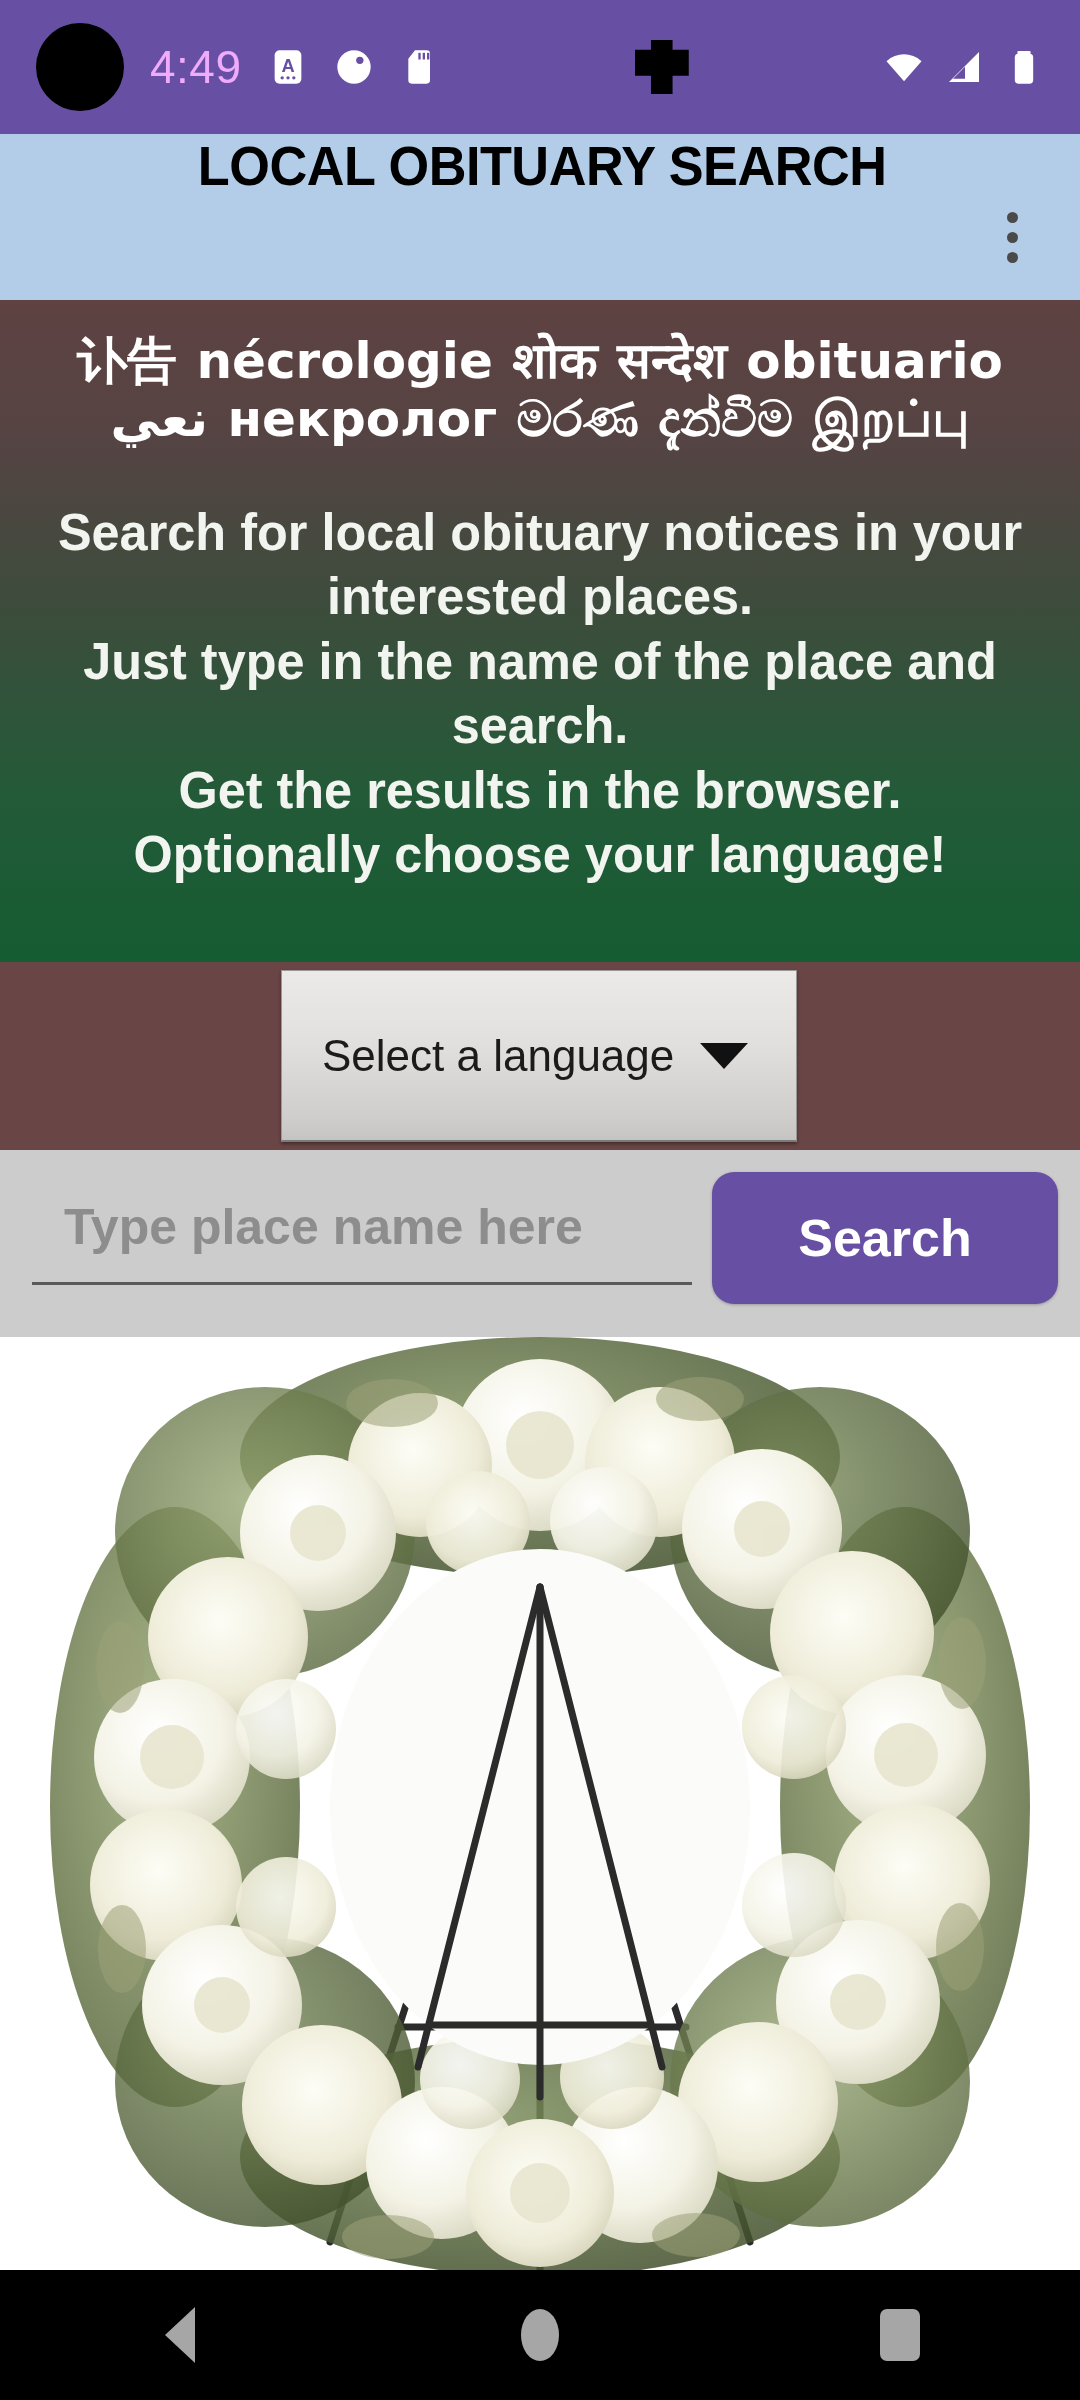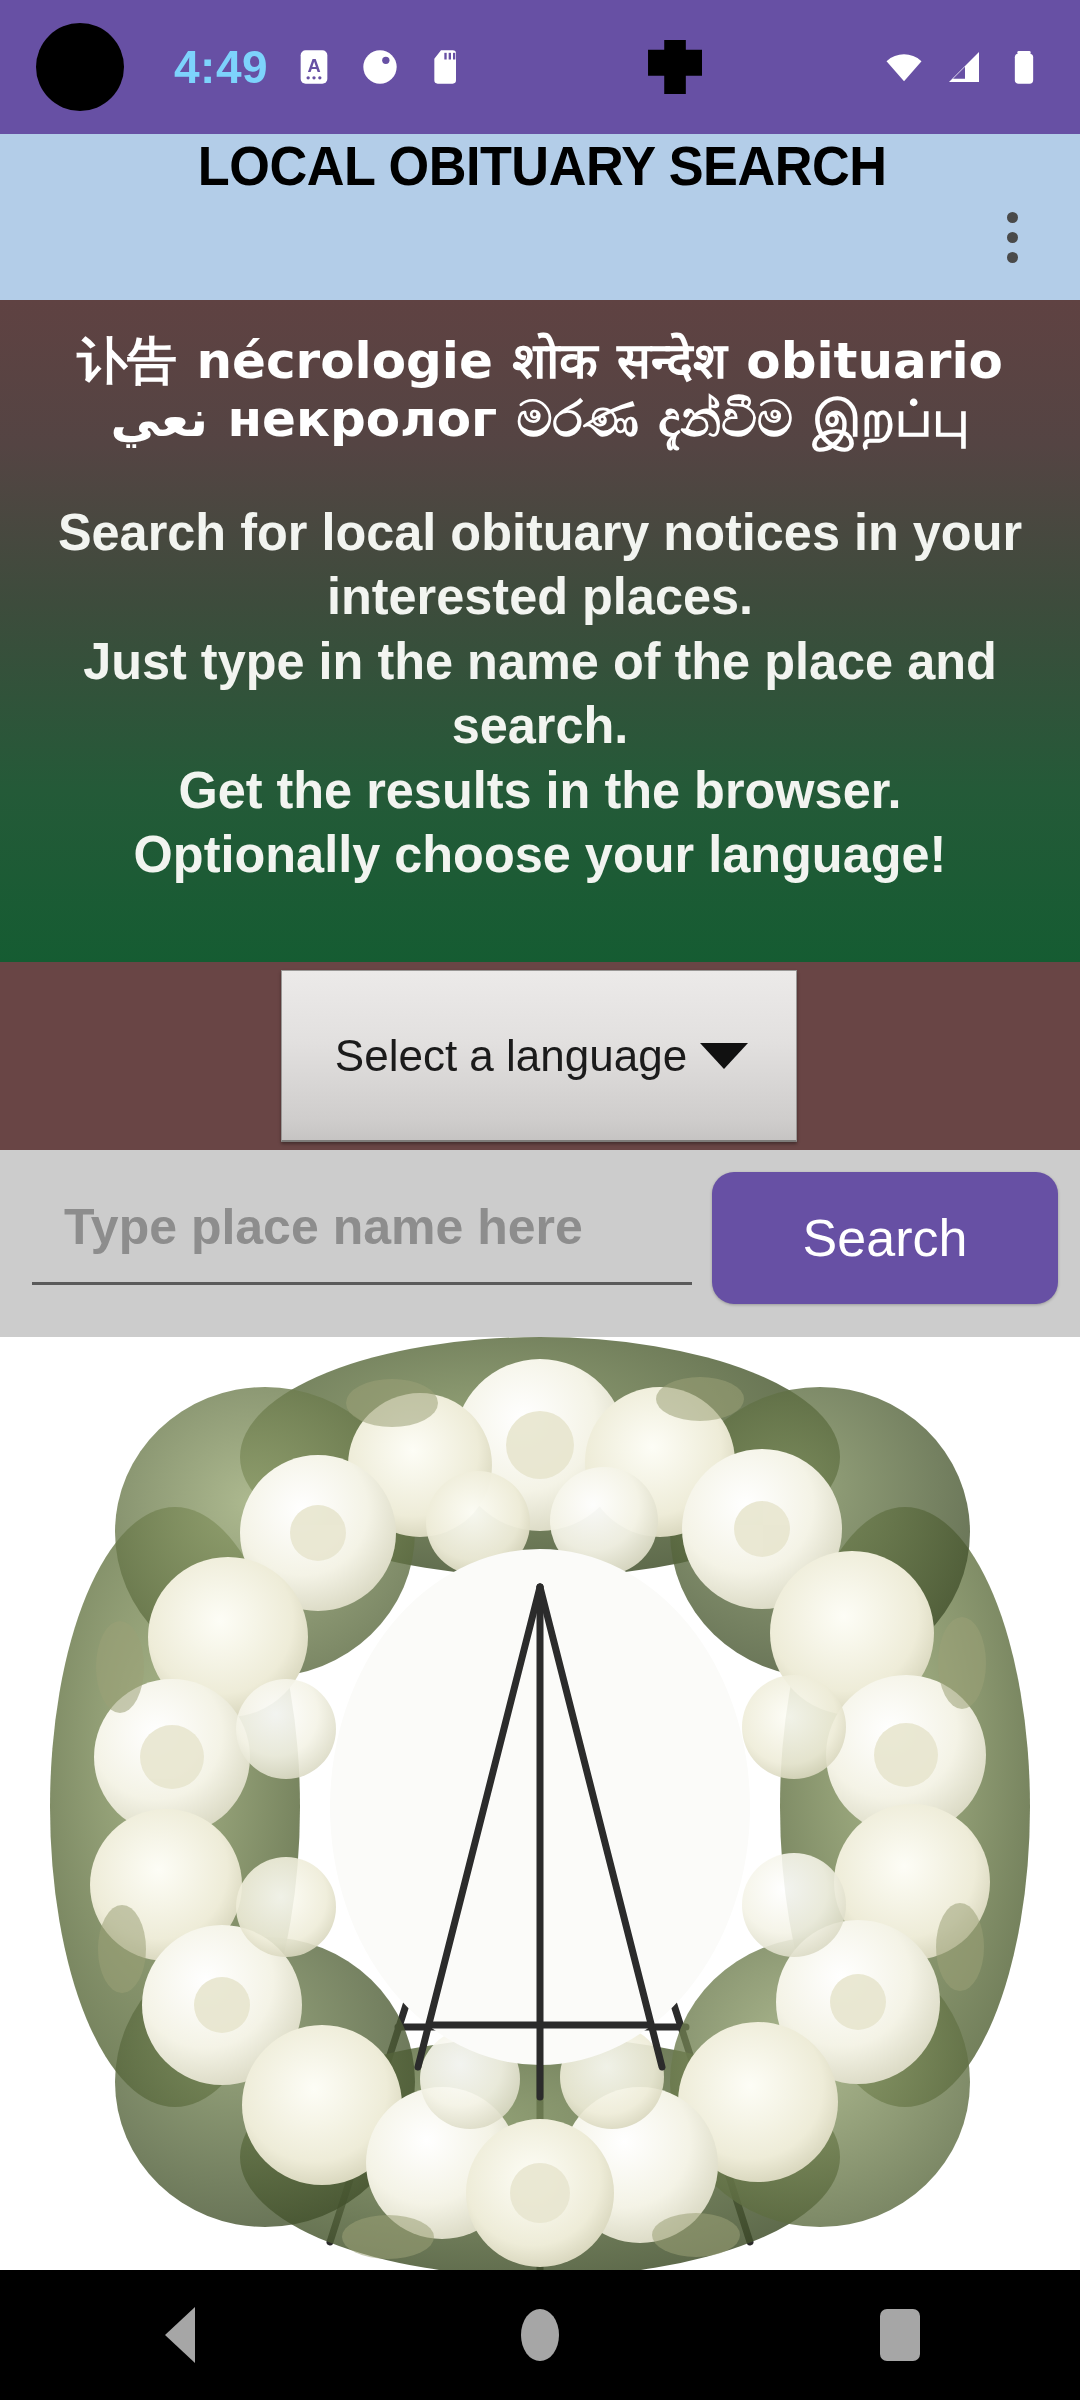--- a/index.html
+++ b/index.html
@@ -13,22 +13,22 @@
 
   
   #status-bar {
     position: absolute; top: 0; left: 0; width: 1080px; height: 134px;
     background: #6750A4;
     display: flex; align-items: center;
   }
   #status-left { display: flex; align-items: center; gap: 26px; padding-left: 36px; }
   .punch-hole { width: 88px; height: 88px; border-radius: 50%; background: #000; flex: 0 0 auto; }
   #status-clock {
-    color: #7dd3fc; font-size: 46px; font-weight: 700; letter-spacing: 0.5px;
-    margin-left: 24px; font-family: "Liberation Sans", sans-serif;
+    color: #f0abfc; font-size: 46px; font-weight: 400; letter-spacing: 0.5px;
+    margin-left: 0; font-family: "Liberation Sans", sans-serif;
   }
   .sicon { width: 40px; height: 40px; display: block; }
   #status-center { flex: 1; display: flex; justify-content: center; align-items: center; }
   .redacted-icon { width: 54px; height: 54px; background: #000; border-radius: 6px;
      clip-path: polygon(30% 0,70% 0,70% 18%,100% 18%,100% 66%,70% 66%,70% 100%,30% 100%,30% 66%,0 66%,0 18%,30% 18%); }
   #status-right { display: flex; align-items: center; gap: 20px; padding-right: 36px; }
 
   
   #app-bar {
     position: absolute; top: 134px; left: 0; width: 1080px; height: 166px;
@@ -73,21 +73,21 @@
   }
   #language-spinner {
     position: absolute; left: 281px; top: 8px; width: 516px; height: 172px;
     background: linear-gradient(180deg, #eceae9 0%, #e2e0df 42%, #cfcdcc 88%, #c6c4c3 100%);
     border: 1px solid #9a9896;
     border-bottom: 2px solid #7d7b79;
     box-shadow: 0 2px 3px rgba(0,0,0,0.35);
     display: flex; align-items: center; cursor: pointer;
   }
   #spinner-label {
-    color: #1b1b1b; font-size: 44px; padding-left: 40px; flex: 1; text-align: center;
+    color: #1b1b1b; font-size: 44px; padding-left: 40px; flex: 1; text-align: left;
     font-family: "Liberation Sans", sans-serif;
   }
   #spinner-caret {
     width: 0; height: 0; border-left: 24px solid transparent; border-right: 24px solid transparent;
     border-top: 26px solid #111; margin-right: 48px;
   }
 
   
   #search-band {
     position: absolute; top: 1150px; left: 0; width: 1080px; height: 187px;
@@ -97,21 +97,21 @@
     position: absolute; left: 32px; top: 1185px; width: 660px; height: 100px;
     background: transparent; border: none; border-bottom: 3px solid #5a5a5a;
     font-size: 50px; color: #1a1a1a; padding: 0 8px 14px 32px; outline: none;
     font-family: "Liberation Sans", sans-serif;
     font-weight: bold;
   }
   #place-input::placeholder { color: #8d8d8d; opacity: 1; }
   #search-button {
     position: absolute; left: 712px; top: 1172px; width: 346px; height: 132px;
     background: #6750A4; color: #fff; border: none; border-radius: 22px;
-    font-size: 52px; font-weight: normal; cursor: pointer;
+    font-size: 52px; font-weight: bold; cursor: pointer;
     font-family: "Liberation Sans Narrow", "Liberation Sans", sans-serif;
     box-shadow: 0 1px 3px rgba(0,0,0,0.25);
   }
 
   
   #photo-area {
     position: absolute; top: 1337px; left: 0; width: 1080px; height: 933px;
     background: #ffffff; overflow: hidden;
   }
   #wreath-svg { position: absolute; left: 0; top: 0; width: 1080px; height: 933px; }

